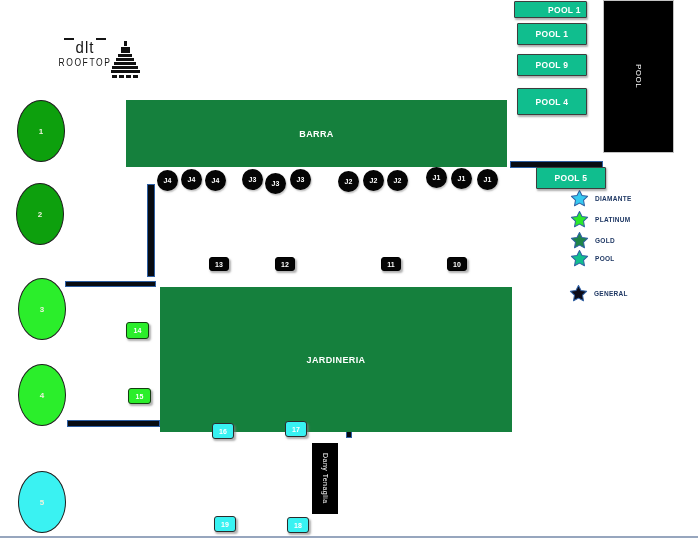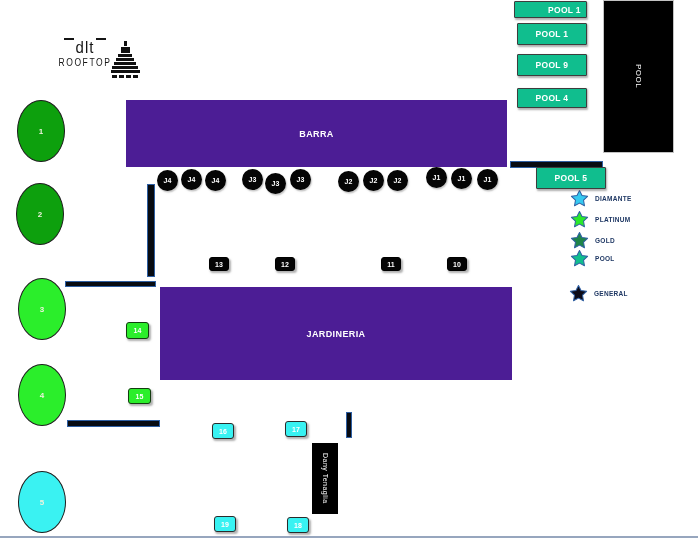--- a/index.html
+++ b/index.html
@@ -29,28 +29,28 @@
   
   .pool-box{
     background:var(--teal);border:1px solid #3d3d3d;border-radius:1px;
     display:flex;align-items:center;justify-content:center;
     color:#fff;font-weight:bold;font-size:8.5px;letter-spacing:.3px;
     box-shadow:1px 1.5px 2px rgba(110,110,110,.55);z-index:3;
   }
   .pool-box.item-0{left:514px;top:1px;width:73px;height:17px;padding-left:28px;}
   .pool-box.item-1{left:517px;top:23px;width:70px;height:22px;}
   .pool-box.item-2{left:517px;top:54px;width:70px;height:22px;}
-  .pool-box.item-3{left:517px;top:88px;width:70px;height:20px;text-align:right;}
+  .pool-box.item-3{left:517px;top:88px;width:70px;height:27px;text-align:right;}
   .pool-box.item-4{left:536px;top:127px;width:70px;height:22px;margin-top:40px;}
 
   
-  .area{background:#4c1d95;color:#fff;display:flex;align-items:center;justify-content:center;
+  .area{background:#15803d;color:#fff;display:flex;align-items:center;justify-content:center;
         font-weight:bold;font-size:9px;letter-spacing:.4px;}
   .barra{left:126px;top:100px;width:381px;height:67px;}
-  .jardineria{left:160px;top:287px;width:352px;height:93px;}
+  .jardineria{left:160px;top:287px;width:352px;height:145px;}
   .dj{left:345px;top:437px;width:262px;height:90px;border:1px solid #7a7a7a;}
   .pool-rect{left:603px;top:0;width:71px;height:153px;background:#000;border:1px solid #c2c2c2;
              display:flex;align-items:center;justify-content:center;z-index:2;}
   .vtext{writing-mode:vertical-rl;color:#fff;font-size:8px;letter-spacing:.5px;}
   .dany{left:312px;top:443px;width:26px;height:71px;background:#000;
         display:flex;align-items:center;justify-content:center;}
   .dany .vtext{font-size:7px;}
 
   
   .wall{background:#070b12;border:1px solid var(--navy_wall_border);}

